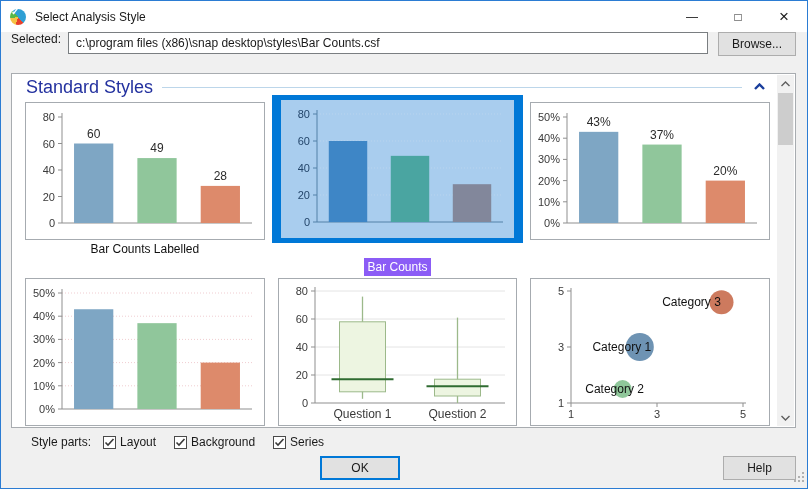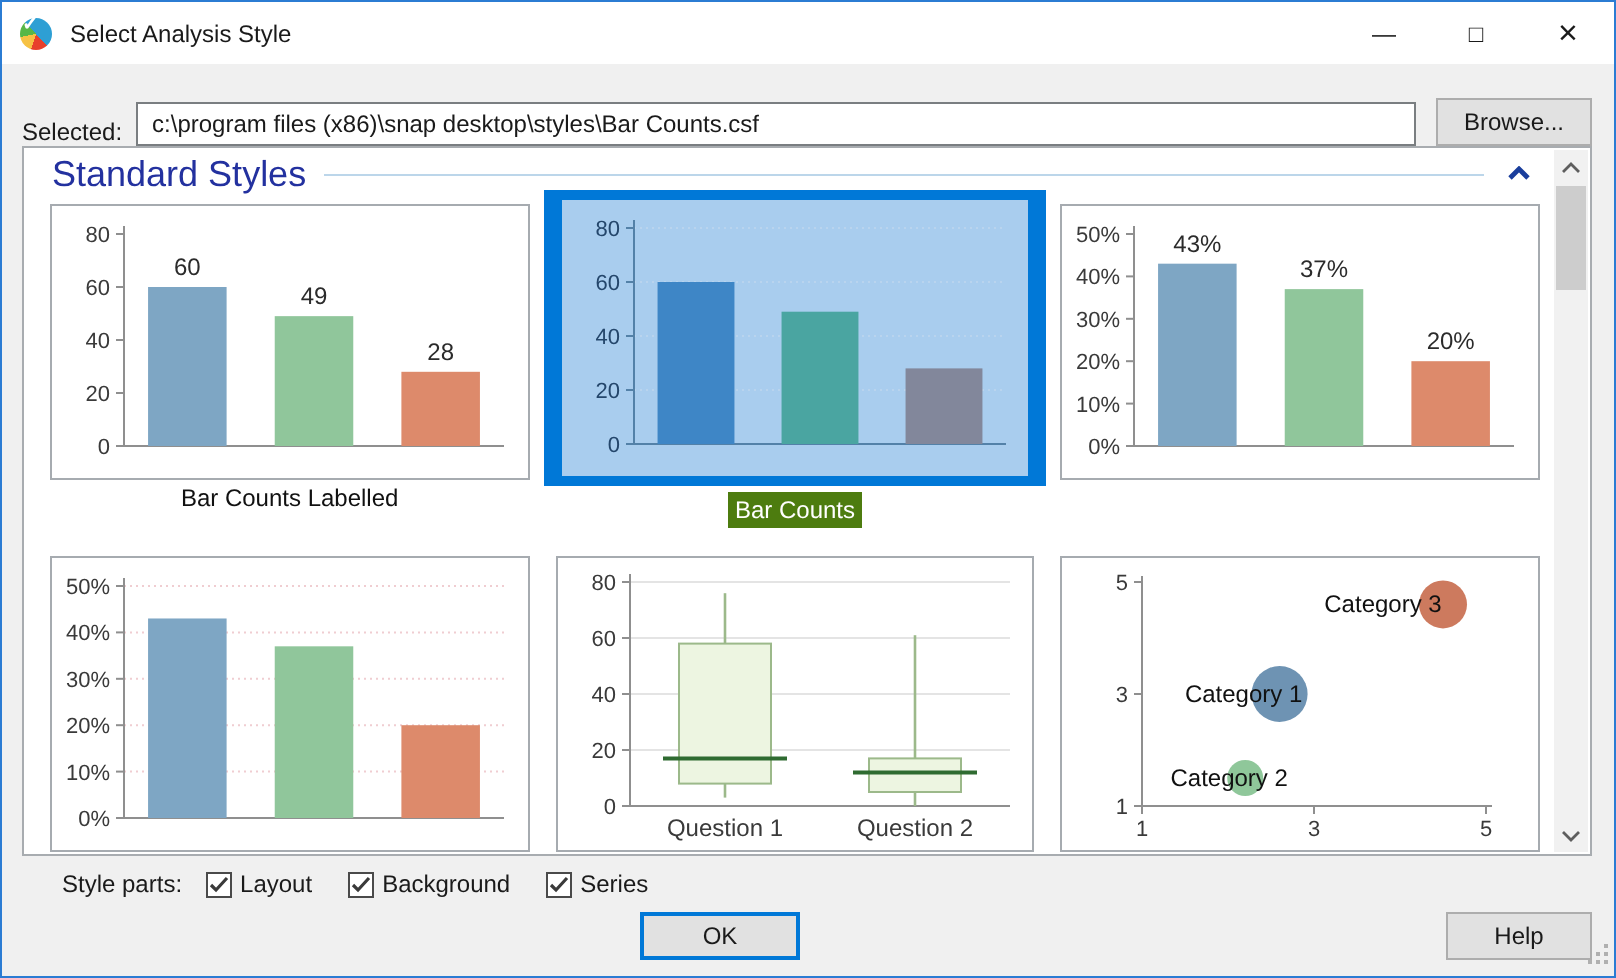--- a/index.html
+++ b/index.html
@@ -15,21 +15,21 @@
   .app-icon .chk { position: absolute; top: -3px; left: 1px; color: #fff; font-size: 10px; font-weight: bold; }
   .title-text { margin-left: 9px; font-size: 12px; }
   .win-controls { margin-left: auto; display: flex; height: 31px; }
   .wc { width: 46px; height: 31px; display: flex; align-items: center; justify-content: center;
         font-size: 12px; color: #1a1a1a; cursor: default; }
   .wc.close { font-size: 17px; }
   .wc.max { font-size: 12px; }
 
   
   .sel-row { position: absolute; top: 31px; left: 0; right: 0; height: 41px;
-             display: flex; align-items: flex-end; padding: 0 11px 0 10px; }
+             display: flex; align-items: flex-start; padding: 0 11px 0 10px; }
   .sel-label { white-space: nowrap; }
   .path-input { margin-left: 7px; width: 640px; height: 22px; border: 1px solid #7a7e81;
                 background: #fff; font-family: "Liberation Sans", sans-serif; font-size: 12px;
                 padding: 1px 7px; color: #1a1a1a; }
   .btn { display: flex; align-items: center; justify-content: center; background: #e1e1e1;
          border: 1px solid #adadad; font-size: 12px; font-family: "Liberation Sans", sans-serif;
          color: #1a1a1a; cursor: default; }
   .browse-btn { margin-left: auto; width: 78px; height: 24px; }
 
   
@@ -52,21 +52,21 @@
   .tiles { position: absolute; left: 13px; right: 25px; top: 20px; bottom: 1px; overflow: hidden;
            display: grid; grid-template-columns: 1fr 1fr 1fr; column-gap: 13px; row-gap: 12px;
            grid-template-rows: 164px 148px; padding-top: 8px; }
   .cell { position: relative; }
   .chartbox { height: 138px; border: 1px solid #a6abb0; background: #fff; }
   .row2 .chartbox { height: 148px; }
   .chartbox svg { width: 100%; height: 100%; display: block; }
   .tile-label { height: 18px; line-height: 18px; text-align: center; font-size: 12px; color: #111; }
   .sel-frame { margin: -7px -6px 3px -6px; background: #0078d7; padding: 5px 9px; }
   .sel-frame .chartbox { border: none; background: #a9cdee; }
-  .hl { display: inline-block; background: #4d7c0f; color: #fff; padding: 0 3px; }
+  .hl { display: inline-block; background: #8b5cf6; color: #fff; padding: 0 3px; margin-top: 12px; }
   svg text { font-family: "Liberation Sans", sans-serif; }
 
   
   .parts-row { position: absolute; left: 30px; top: 431px; height: 20px; display: flex;
                align-items: center; }
   .parts-label { margin-right: 12px; }
   .cb { display: flex; align-items: center; margin-right: 18px; }
   .cb .box { width: 13px; height: 13px; background: #fff; border: 1px solid #4a4a4a;
              display: flex; align-items: center; justify-content: center; margin-right: 4px; }
   .cbl { font-size: 12px; }

